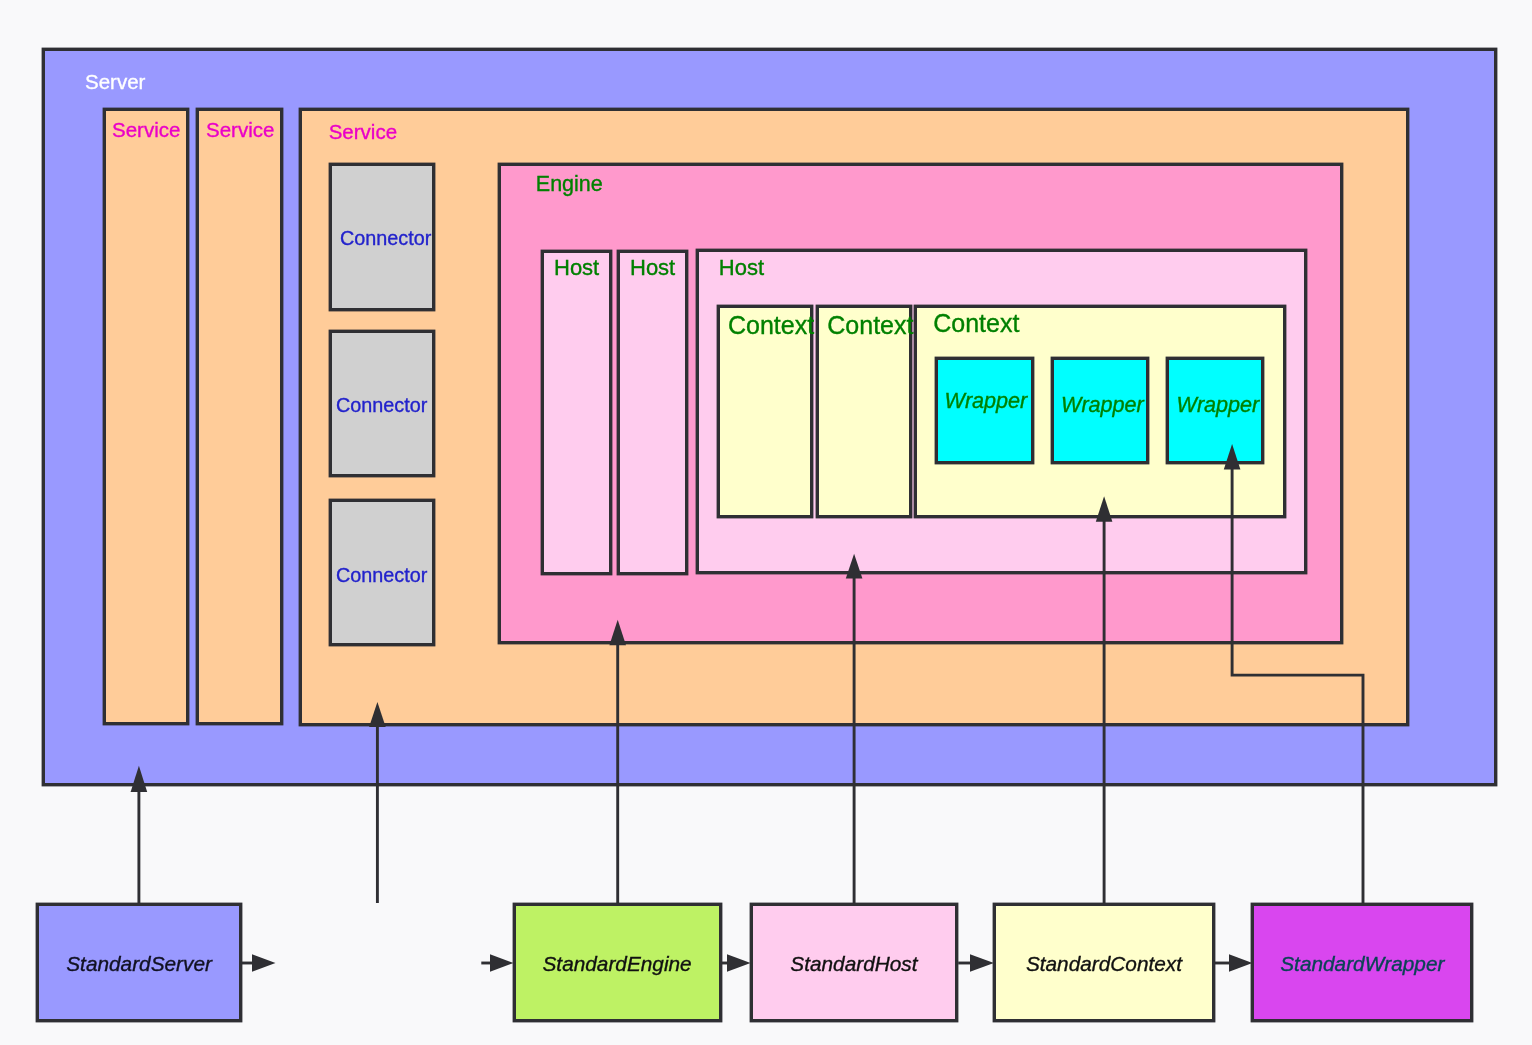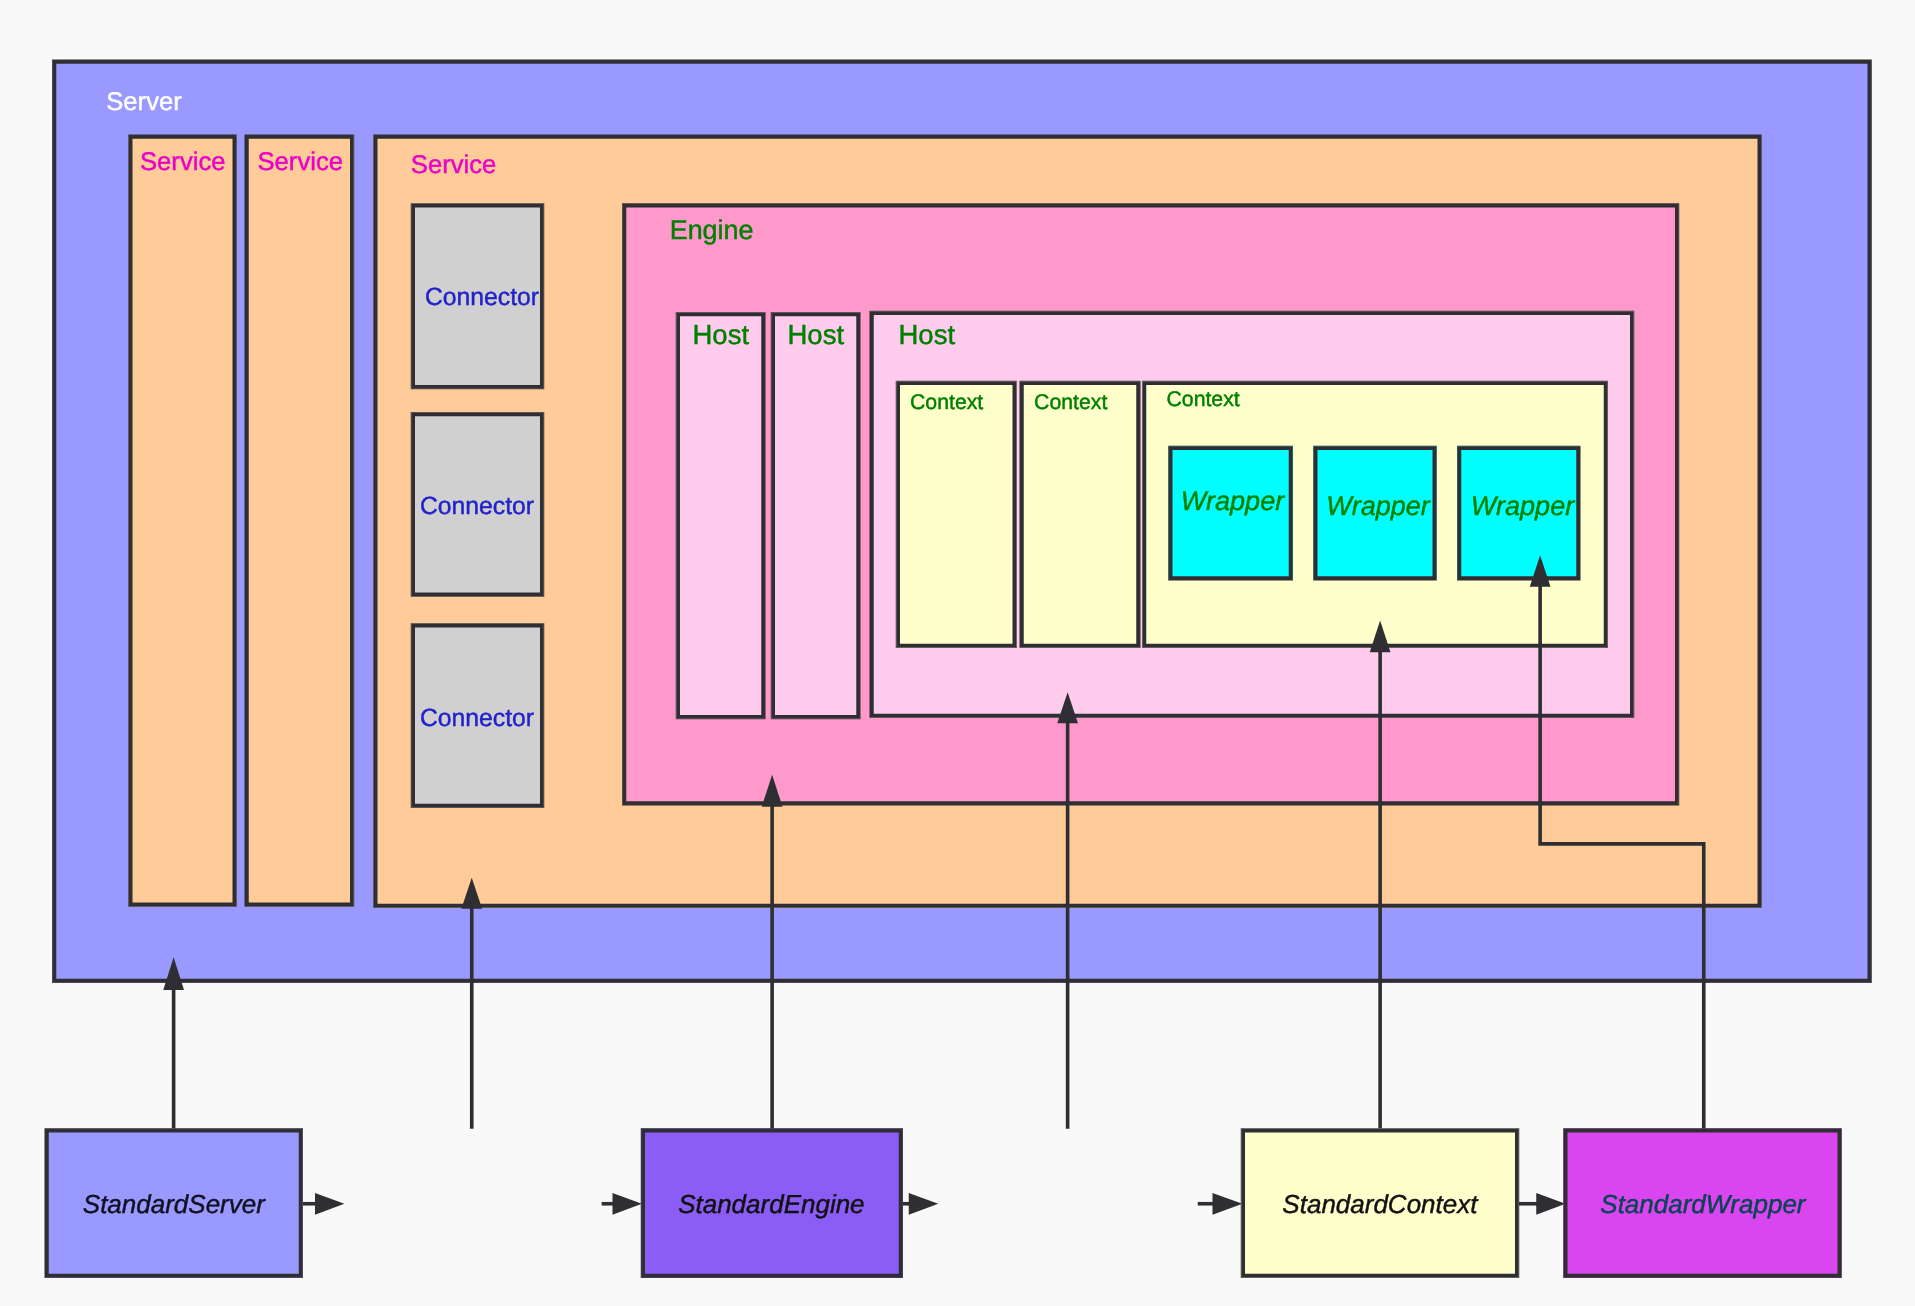--- a/index.html
+++ b/index.html
@@ -10,21 +10,21 @@
   .box{position:absolute;box-sizing:border-box;border:3px solid #2f2f33;
        box-shadow:0 0 0 0.4px #2f2f33;font-style:italic;}
   .cap{position:absolute;white-space:nowrap;line-height:1;font-size:20.5px;
        -webkit-text-stroke:0.35px currentColor;}
   .ctr{position:absolute;white-space:nowrap;line-height:1;font-size:20.8px;
        -webkit-text-stroke:0.35px currentColor;
        left:0;right:0;text-align:center;}
   .cap.w{font-size:21.6px;font-style:italic;}
   .cap.b{font-size:19.8px;}
   .cap.h{font-size:22px;}
-  .cap.c{font-size:17px;}
+  .cap.c{font-size:25px;}
   .cap.e{font-size:21.5px;}
   svg.links{position:absolute;left:0;top:0;pointer-events:none;}
 </style>
 </head>
 <body>
 
 <div id="stage">
 
   <div class="box" style="left:41.8px;top:35.7px;width:1455.2px;height:737.9px;background:#9999ff;">
   </div>
@@ -108,22 +108,25 @@
       <path d="M958.2 951 L980 951"></path>
       <path d="M970 942.3 L993.9 951 L970 959.7 Z" stroke="none"></path>
       <path d="M1215 951 L1238 951"></path>
       <path d="M1229 942.3 L1252.4 951 L1229 959.7 Z" stroke="none"></path>
     </g>
   </svg>
 
   <div class="box" style="left:36.1px;top:890.6px;width:206px;height:119.5px;background:#9999ff;">
     <div class="ctr" style="top:48.5px;color:#111122;">StandardServer</div>
   </div>
-  <div class="box" style="left:512.5px;top:890.6px;width:209.2px;height:119.5px;background:#8b5cf6;">
+  <div class="box" style="left:512.5px;top:890.6px;width:209.2px;height:119.5px;background:#bef264;">
     <div class="ctr" style="top:48.5px;color:#111111;">StandardEngine</div>
+  </div>
+  <div class="box" style="left:749.6px;top:890.6px;width:208.6px;height:119.5px;background:#ffccee;">
+    <div class="ctr" style="top:48.5px;color:#111111;">StandardHost</div>
   </div>
   <div class="box" style="left:992.9px;top:890.6px;width:222.1px;height:119.5px;background:#ffffcc;">
     <div class="ctr" style="top:48.5px;color:#111111;">StandardContext</div>
   </div>
   <div class="box" style="left:1251.4px;top:890.6px;width:221.9px;height:119.5px;background:#d946ef;">
     <div class="ctr" style="top:48.5px;color:#0a4355;">StandardWrapper</div>
   </div>
 
 </div>
 

